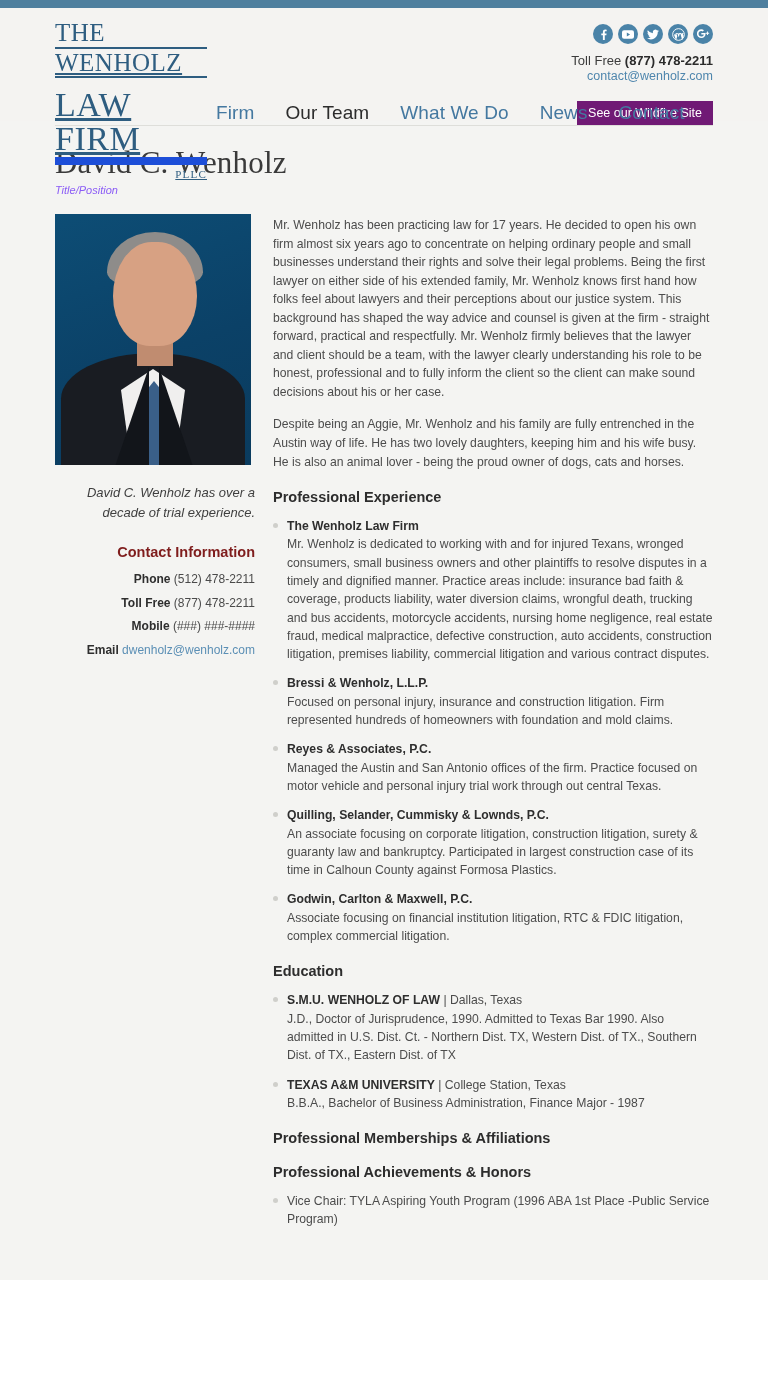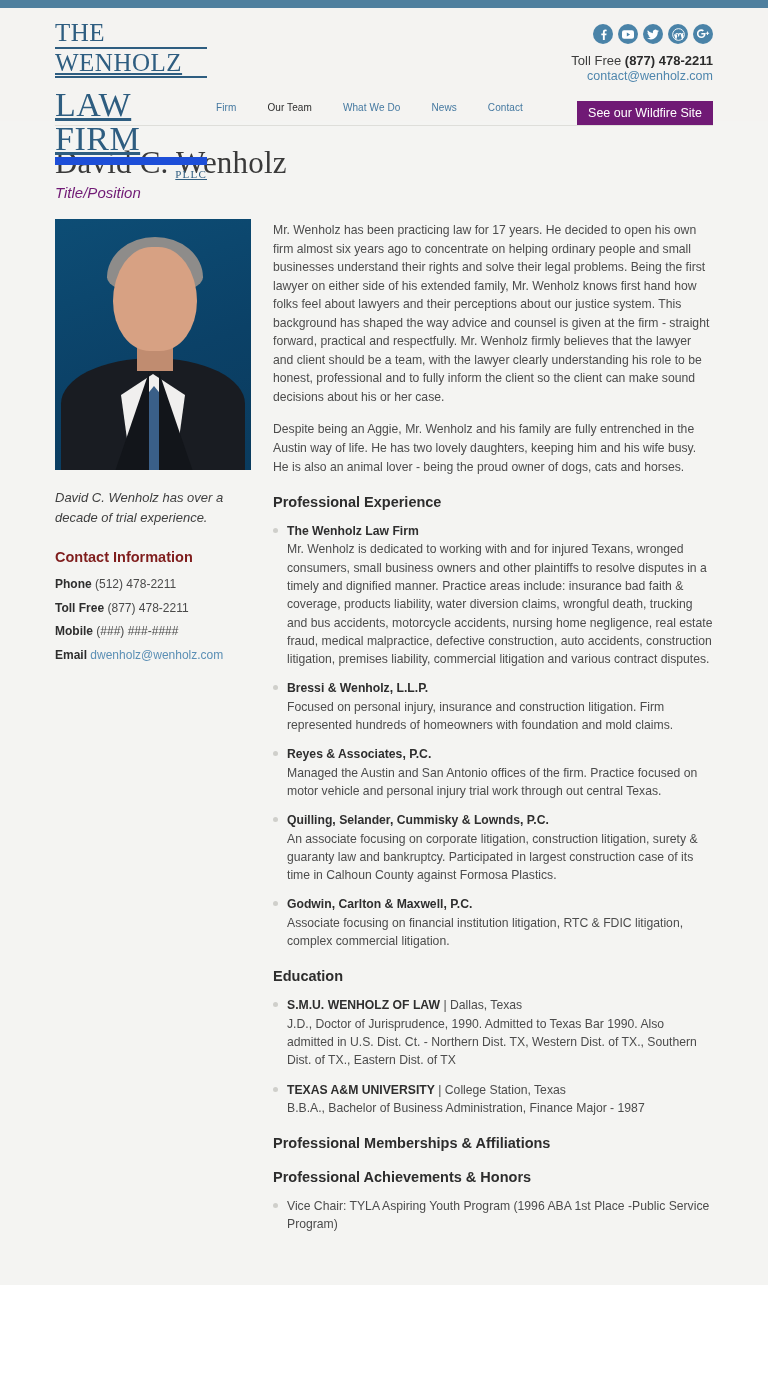--- a/index.html
+++ b/index.html
@@ -76,21 +76,21 @@
   
   .nav {
     position: absolute;
     left: 216px;
     top: 94px;
     display: flex;
     gap: 31px;
     align-items: baseline;
   }
   .nav a {
-    font-size: 10px;
+    font-size: 19px;
     color: #4478a0;
     text-decoration: none;
     letter-spacing: 0.1px;
     text-align: center;
   }
   .nav a.active { color: #2c2c2c; }
 
   .nav-rule {
     position: absolute;
     left: 55px;
@@ -159,32 +159,32 @@
   h1.person-name {
     margin: 0;
     font-family: "Liberation Serif", serif;
     font-weight: normal;
     font-size: 31px;
     color: #3a3a3a;
     letter-spacing: 0.2px;
   }
   .person-title {
     margin: 3px 0 0;
-    font-size: 15px;
+    font-size: 11px;
     font-style: italic;
-    color: #701a75;
+    color: #8b5cf6;
   }
 
   
   .content {
     display: flex;
     padding: 18px 55px 40px;
     align-items: flex-start;
   }
-  .col-left { width: 200px; flex: 0 0 200px; }
+  .col-left { width: 200px; flex: 0 0 200px; text-align: right; }
   .col-right { flex: 1; padding-left: 18px; padding-top: 2px; }
 
   .portrait {
     width: 196px;
     height: 251px;
     background: linear-gradient(160deg,#0d4d75 0%, #0b4167 55%, #0a3b5e 100%);
     position: relative;
     overflow: hidden;
   }
   

